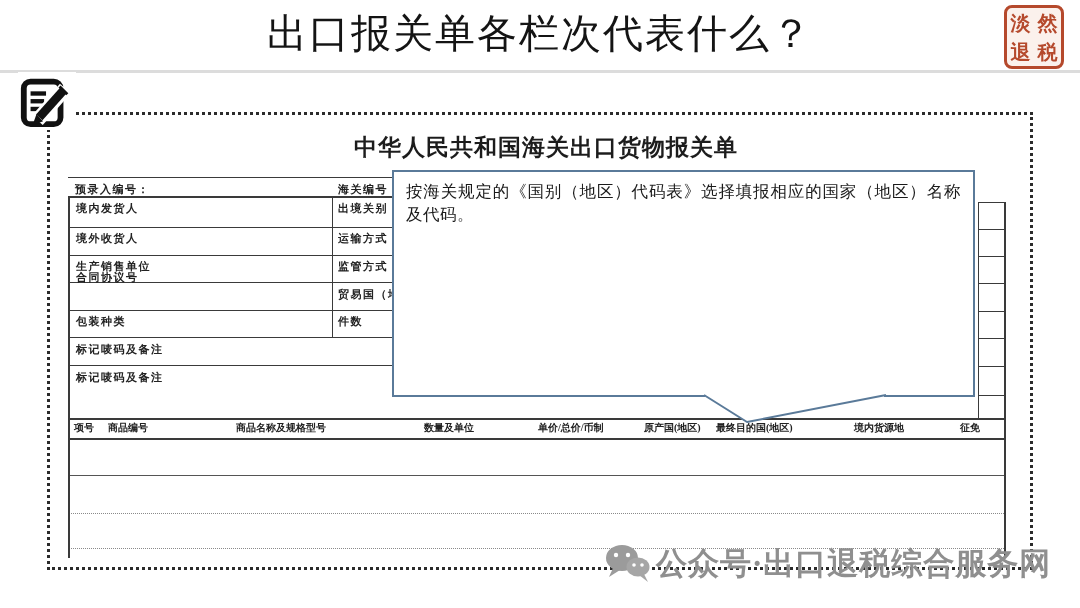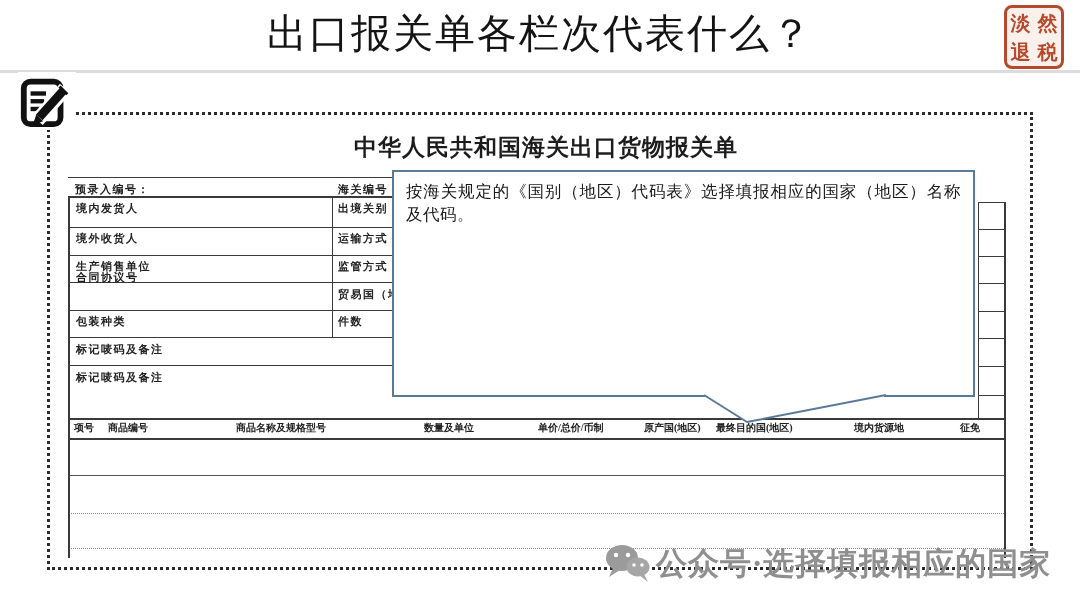--- a/index.html
+++ b/index.html
@@ -144,14 +144,14 @@
   <svg width="46" height="42" viewBox="0 0 46 42">
     <ellipse cx="18" cy="15" rx="16" ry="13" fill="#9b9b9b"></ellipse>
     <polygon points="9,25 5,34 16,27" fill="#9b9b9b"></polygon>
     <circle cx="12" cy="12" r="2.2" fill="#ffffff"></circle>
     <circle cx="24" cy="12" r="2.2" fill="#ffffff"></circle>
     <ellipse cx="34" cy="24" rx="11.5" ry="9.5" fill="#a6a6a6"></ellipse>
     <polygon points="40,31 44,39 35,32" fill="#a6a6a6"></polygon>
     <circle cx="30" cy="22" r="1.8" fill="#ffffff"></circle>
     <circle cx="38" cy="22" r="1.8" fill="#ffffff"></circle>
   </svg>
-  <span class="watermark-text">公众号·选择填报相应的国家</span>
+  <span class="watermark-text">公众号·出口退税综合服务网</span>
 </div>
 
 </body></html>

